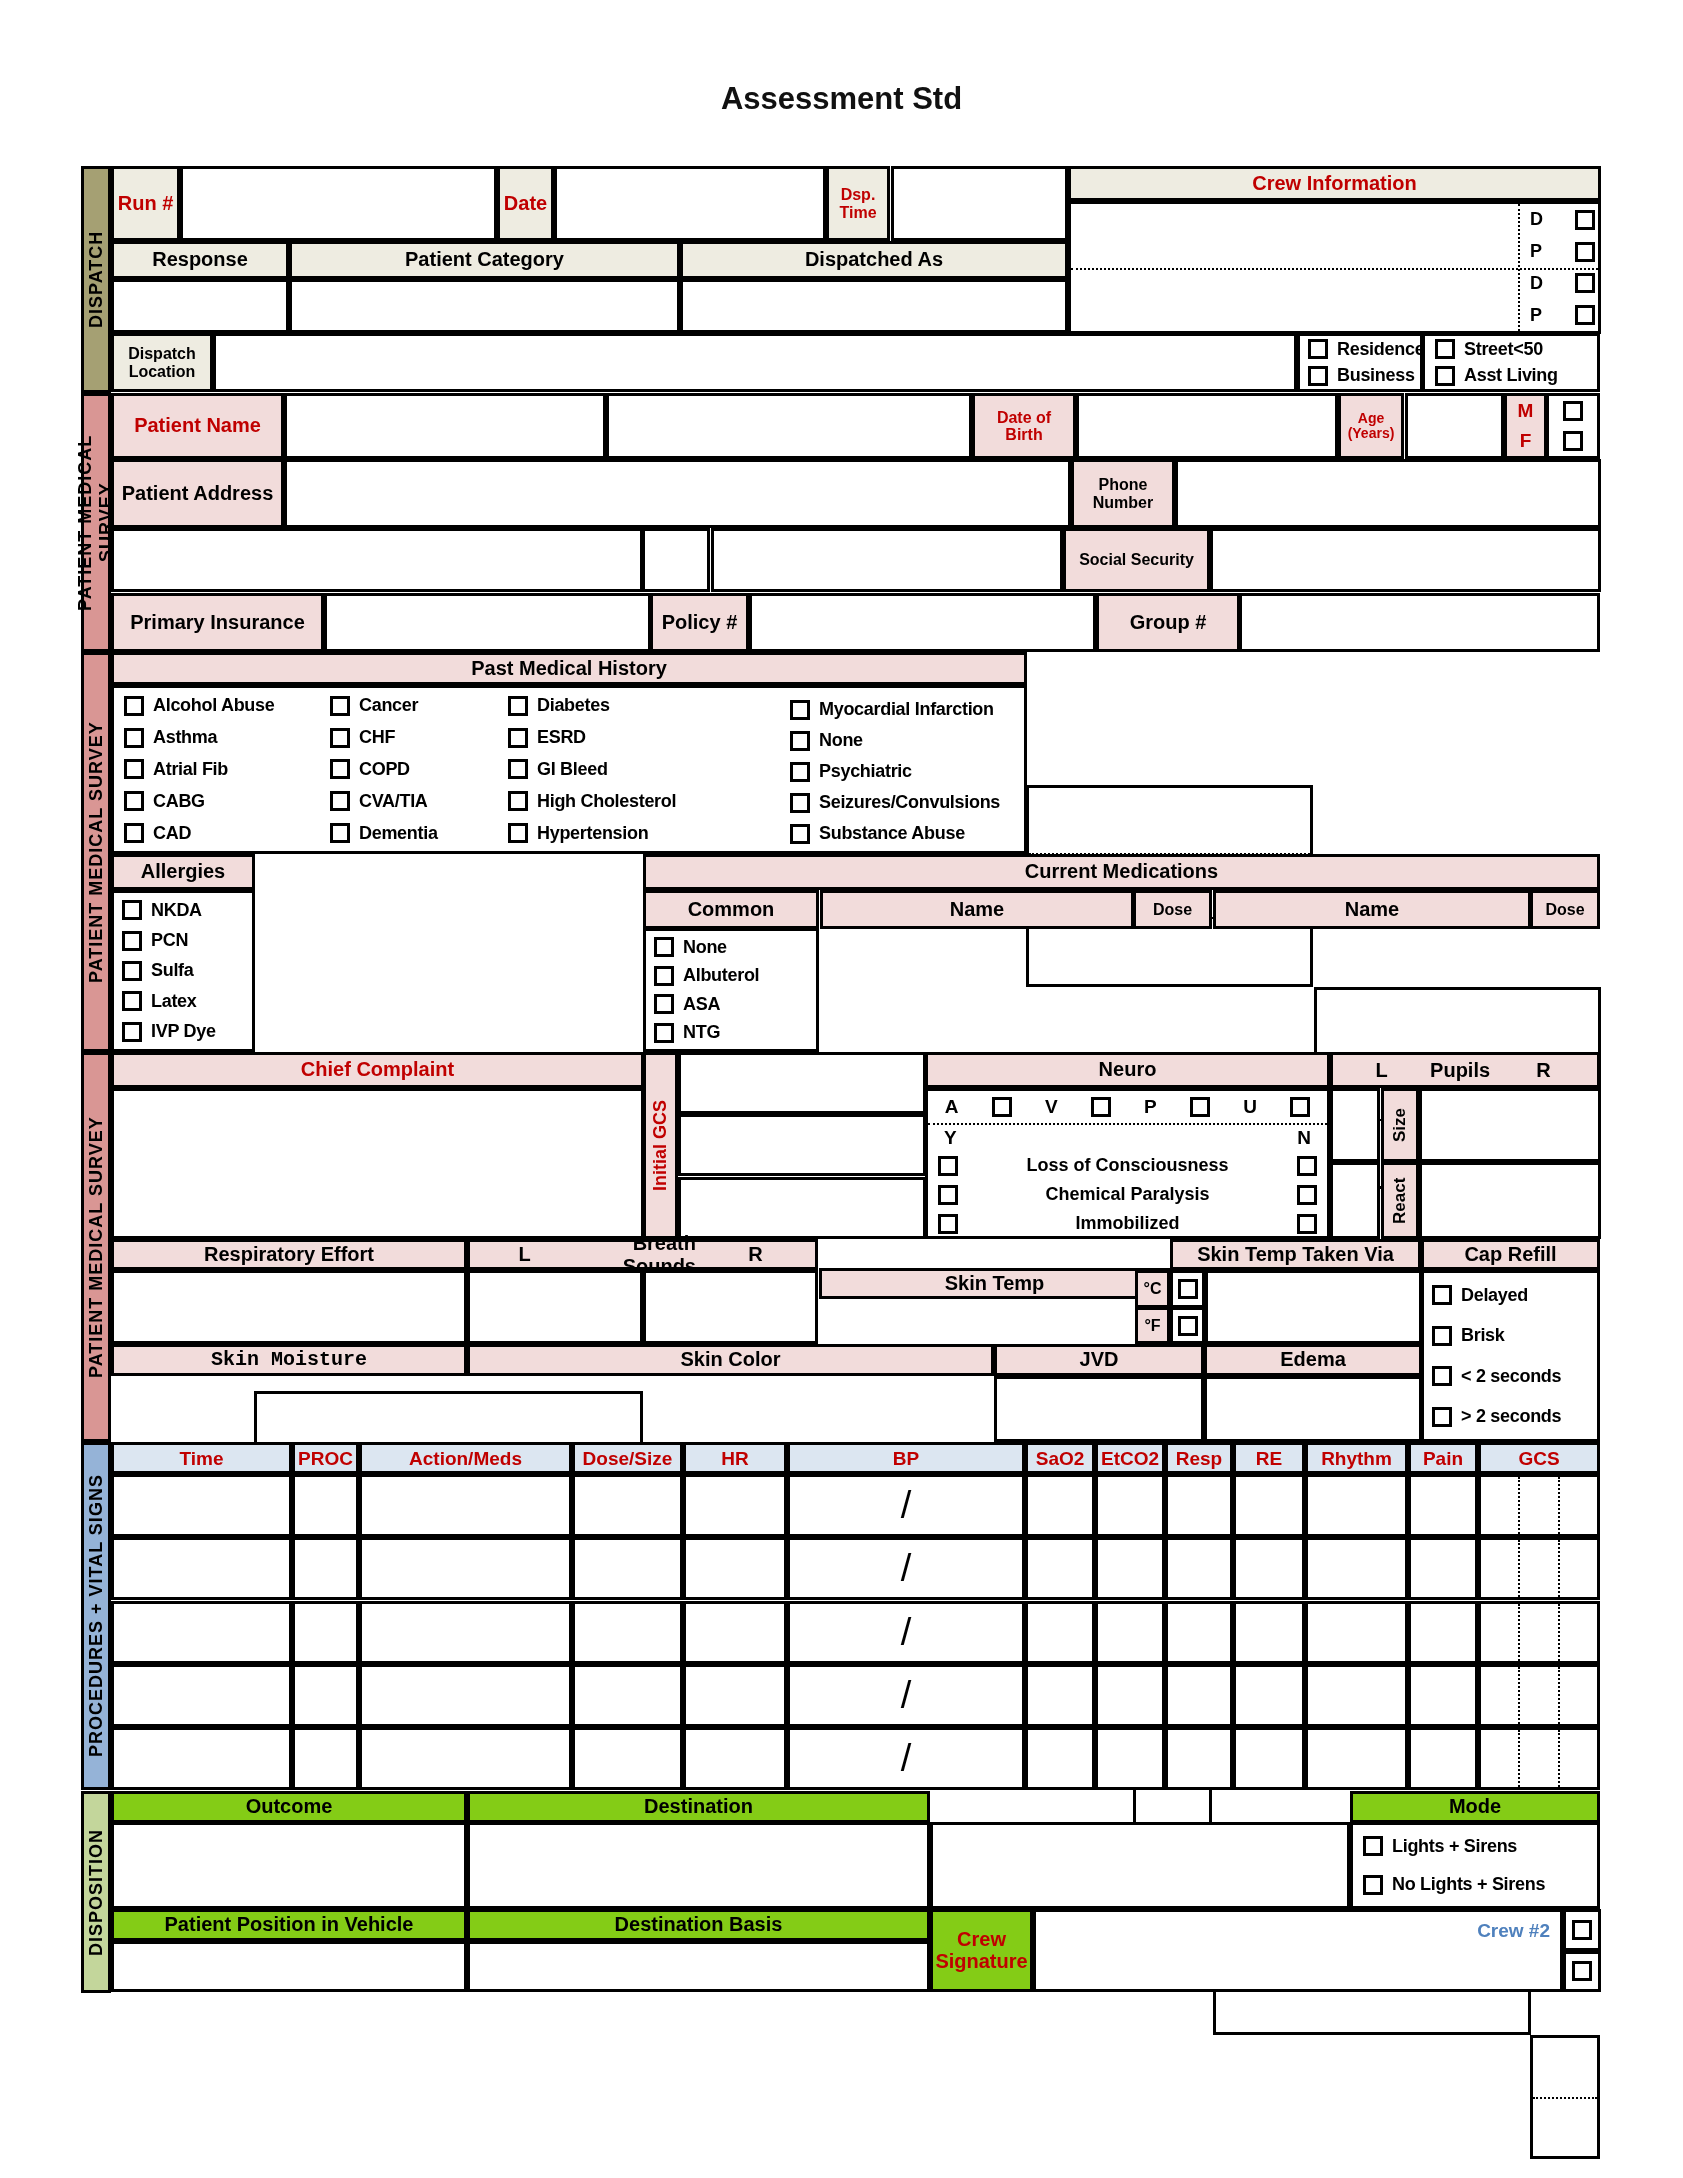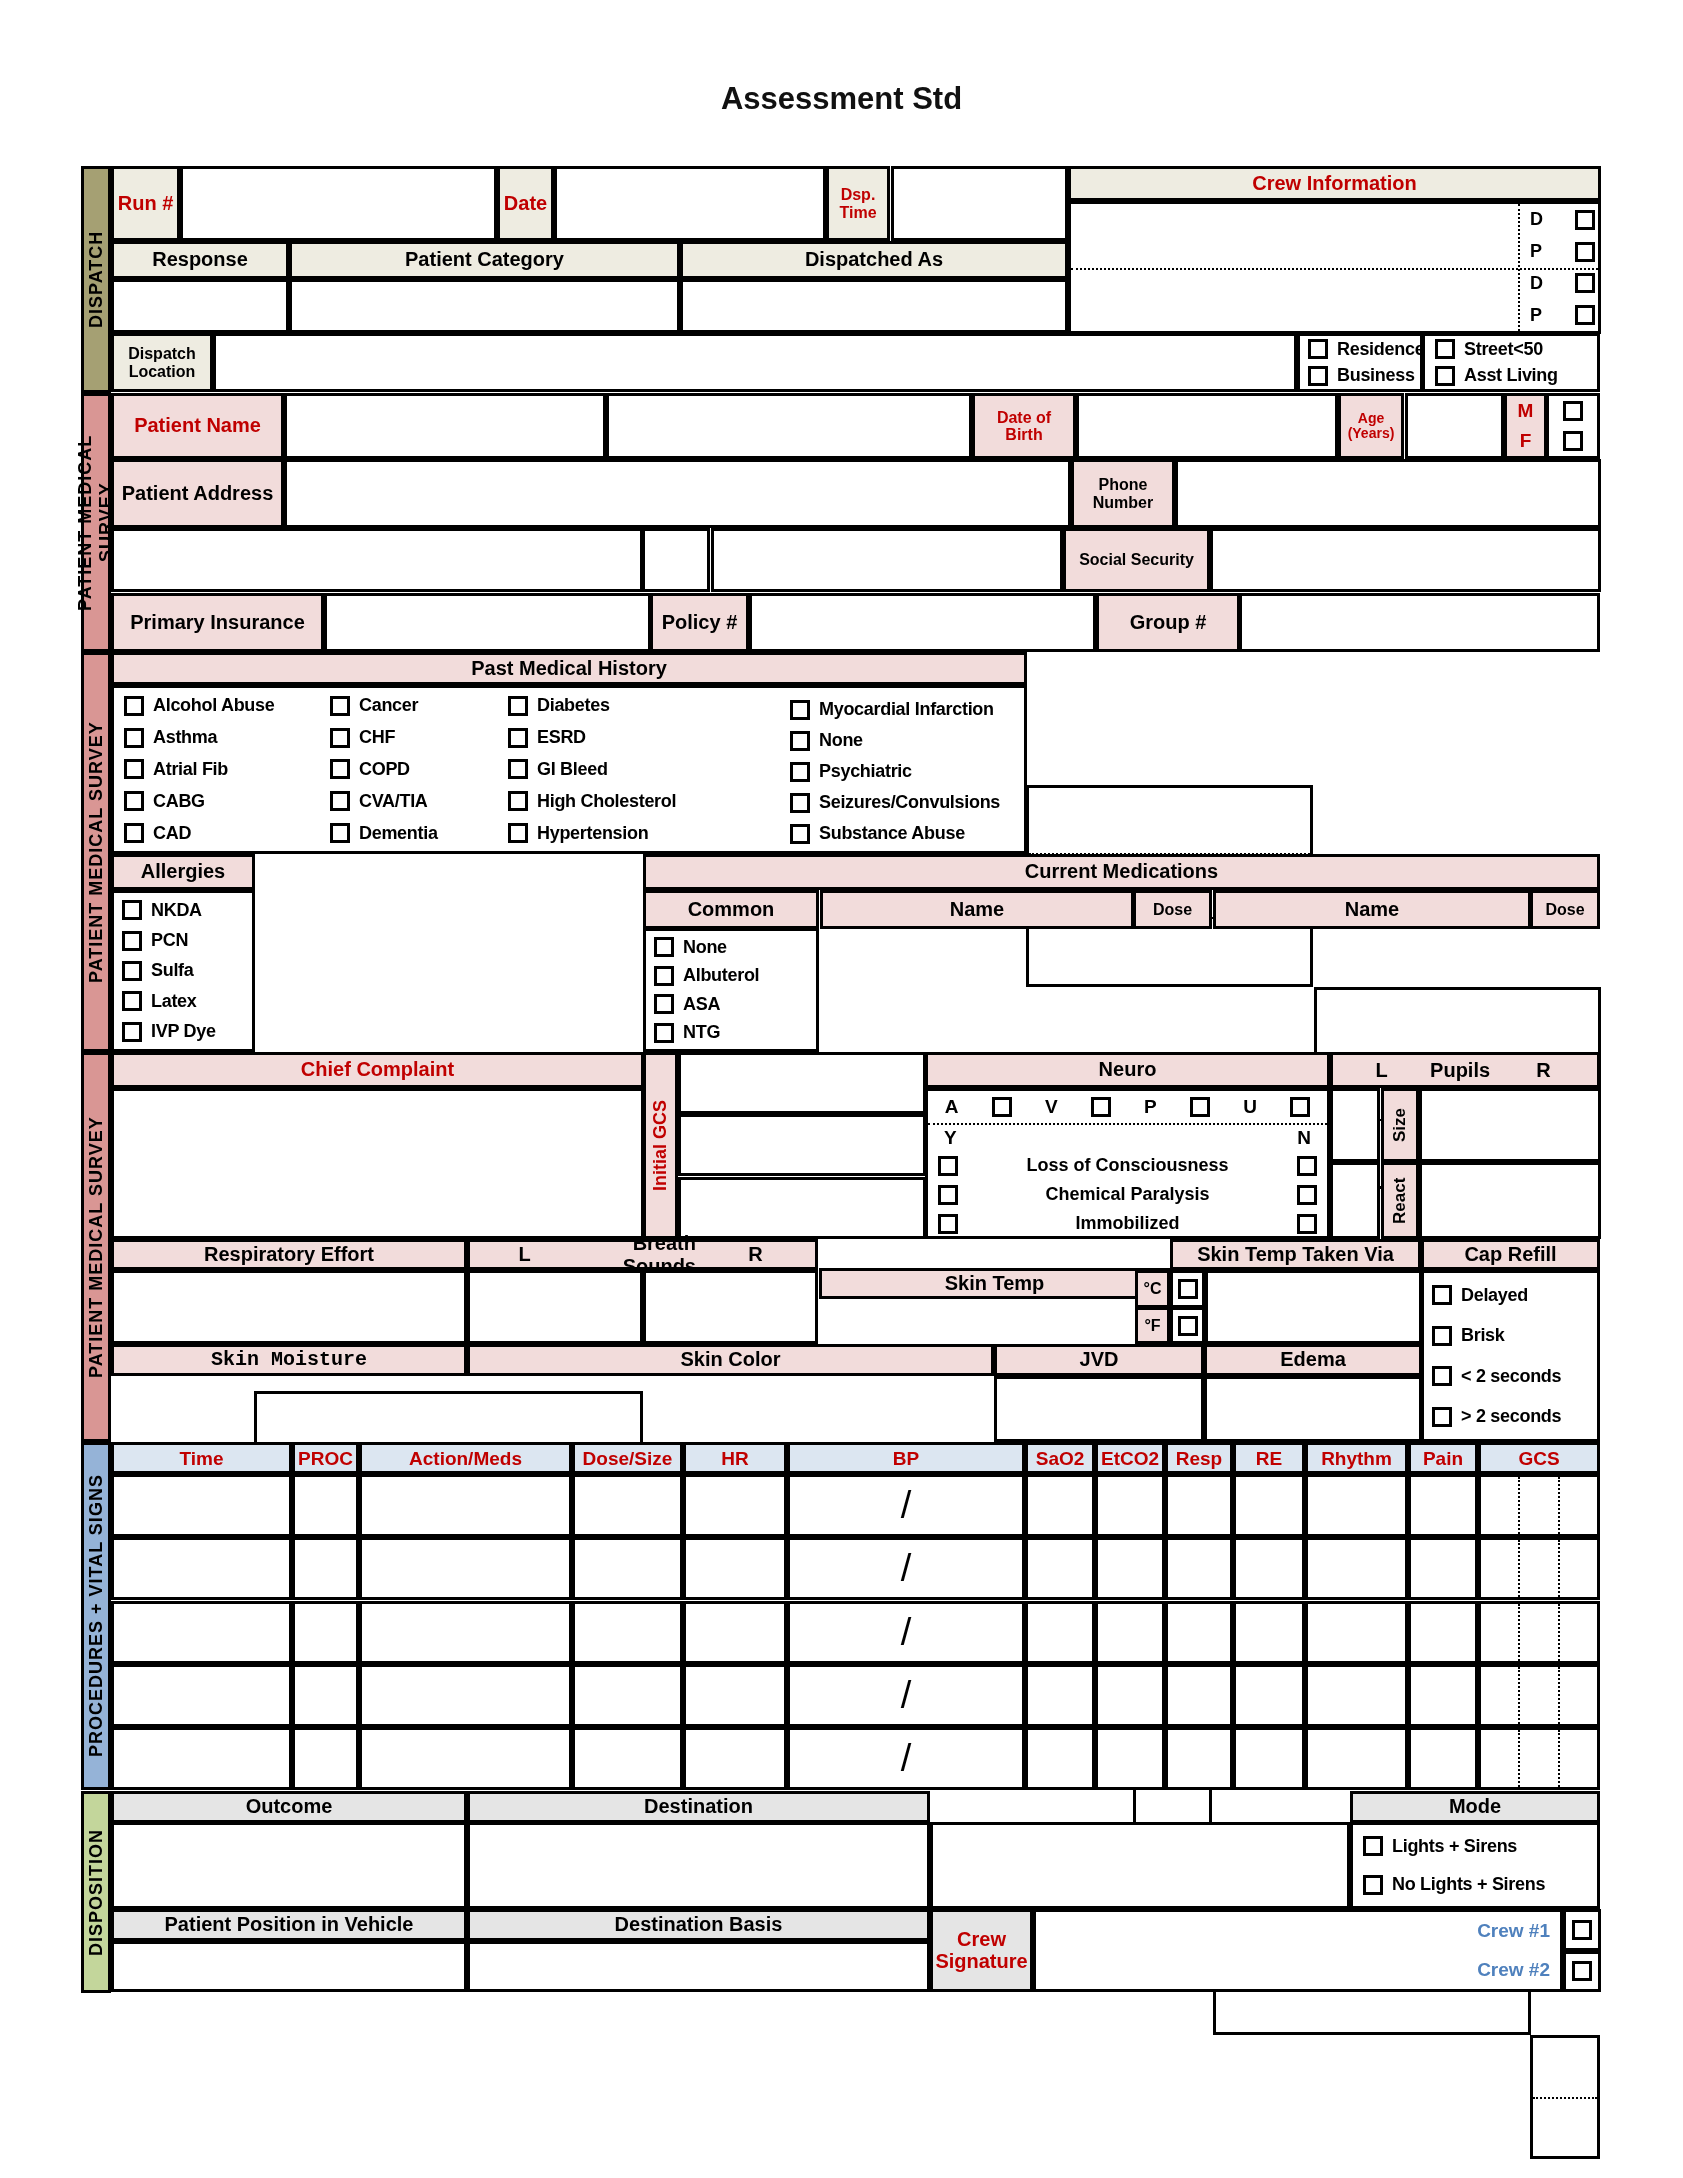--- a/index.html
+++ b/index.html
@@ -2,21 +2,21 @@
 <html><head>
 <meta charset="utf-8">
 <style>
   html,body{margin:0;padding:0;background:#fff;}
   body{font-family:"Liberation Sans",sans-serif;color:#000;}
   .page{position:relative;width:1683px;height:2178px;background:#fff;overflow:hidden;}
   .title{position:absolute;left:0;right:0;top:81px;text-align:center;font-size:31px;font-weight:700;color:#111;}
   .form{position:absolute;left:81px;top:166px;width:1523px;height:1830px;}
   .c{position:absolute;box-sizing:border-box;border:3px solid #000;}
   .beige{background:#eeece1}.pink{background:#f2dcdb}.white{background:#fff}
-  .bluehdr{background:#dce6f1}.greenhdr{background:#e5e5e5}
+  .bluehdr{background:#dce6f1}.greenhdr{background:#84cc16}
   .olive{background:#a5a073}.salmon{background:#d99694}.bluesb{background:#95b3d7}.greensb{background:#c3d69b}
   .red{color:#c00000}.blue{color:#4f81bd}
   .hdr{display:flex;align-items:center;justify-content:center;text-align:center;font-weight:700;font-size:20px;line-height:1.08;padding:1px 2px;}
   .sm{font-size:16px}.xs{font-size:14px}
   .vert{writing-mode:vertical-rl;transform:rotate(180deg);display:flex;align-items:center;justify-content:center;font-weight:700;text-align:center;}
   .sbtxt{font-size:18px;letter-spacing:1px;}
   .cb{width:20px;height:20px;border:3px solid #000;background:#fff;flex:none;box-sizing:border-box;display:inline-block;}
   .cbrow{display:flex;align-items:center;gap:9px;font-size:18px;font-weight:700;letter-spacing:-0.3px;white-space:nowrap;}
   .vlist{position:absolute;display:flex;flex-direction:column;justify-content:space-around;}
   .doth{position:absolute;left:0;right:0;border-top:2px dotted #000;}
@@ -577,23 +577,20 @@
           </div>
       </div>
     </div>
     <div class="c greenhdr hdr" style="left:30px;top:1743px;width:356px;height:32px;">Patient Position in Vehicle</div>
     <div class="c greenhdr hdr" style="left:386px;top:1743px;width:463px;height:32px;">Destination Basis</div>
     <div class="c white" style="left:30px;top:1775px;width:356px;height:51px;"></div>
     <div class="c white" style="left:386px;top:1775px;width:463px;height:51px;"></div>
     <div class="c greenhdr hdr red" style="left:849px;top:1743px;width:103px;height:83px;">Crew Signature</div>
     <div class="c white" style="left:952px;top:1743px;width:530px;height:83px;">
       <div class="sigrow">
-          <span class="blue">Crew #1</span>
-        </div>
-      <div class="sigrow">
           <span class="blue">Crew #2</span>
         </div>
     </div>
     <div style="position:absolute;left:1482px;top:1743px;width:38px;height:83px;">
       <div class="halfcell">
           <span class="cb"></span>
         </div>
       <div class="halfcell">
           <span class="cb"></span>
         </div>

